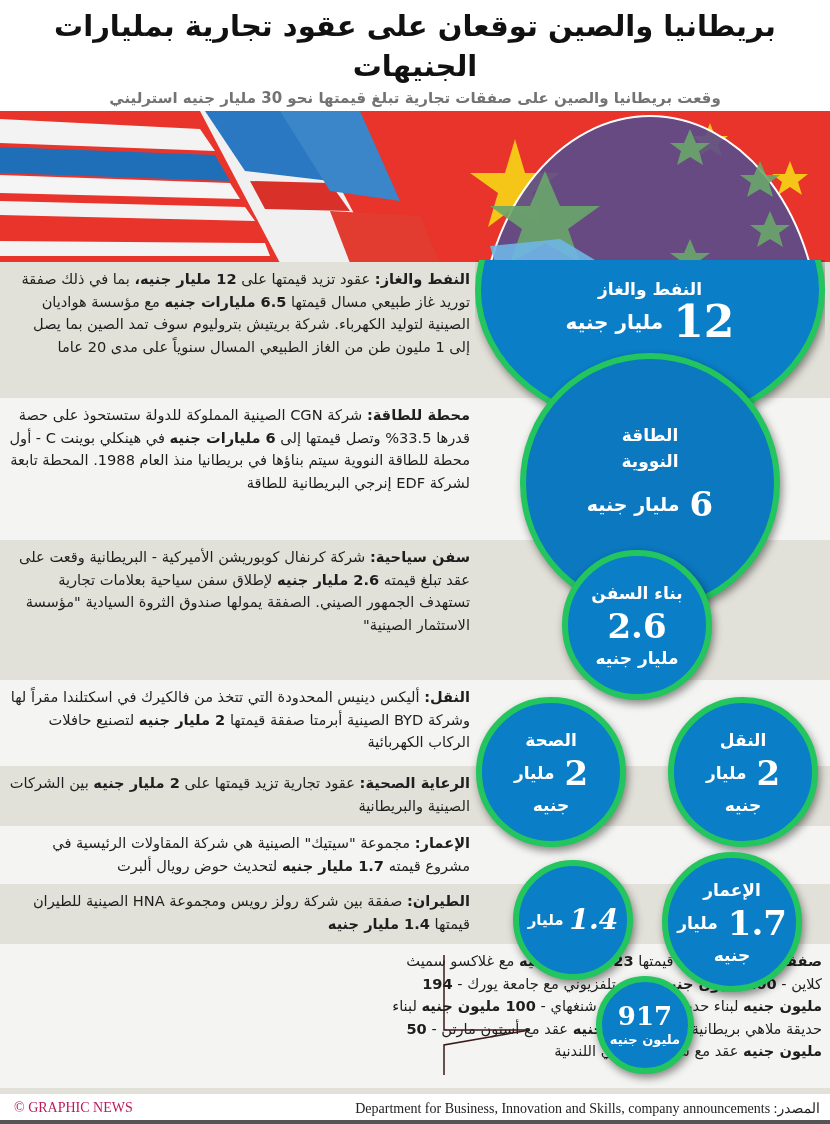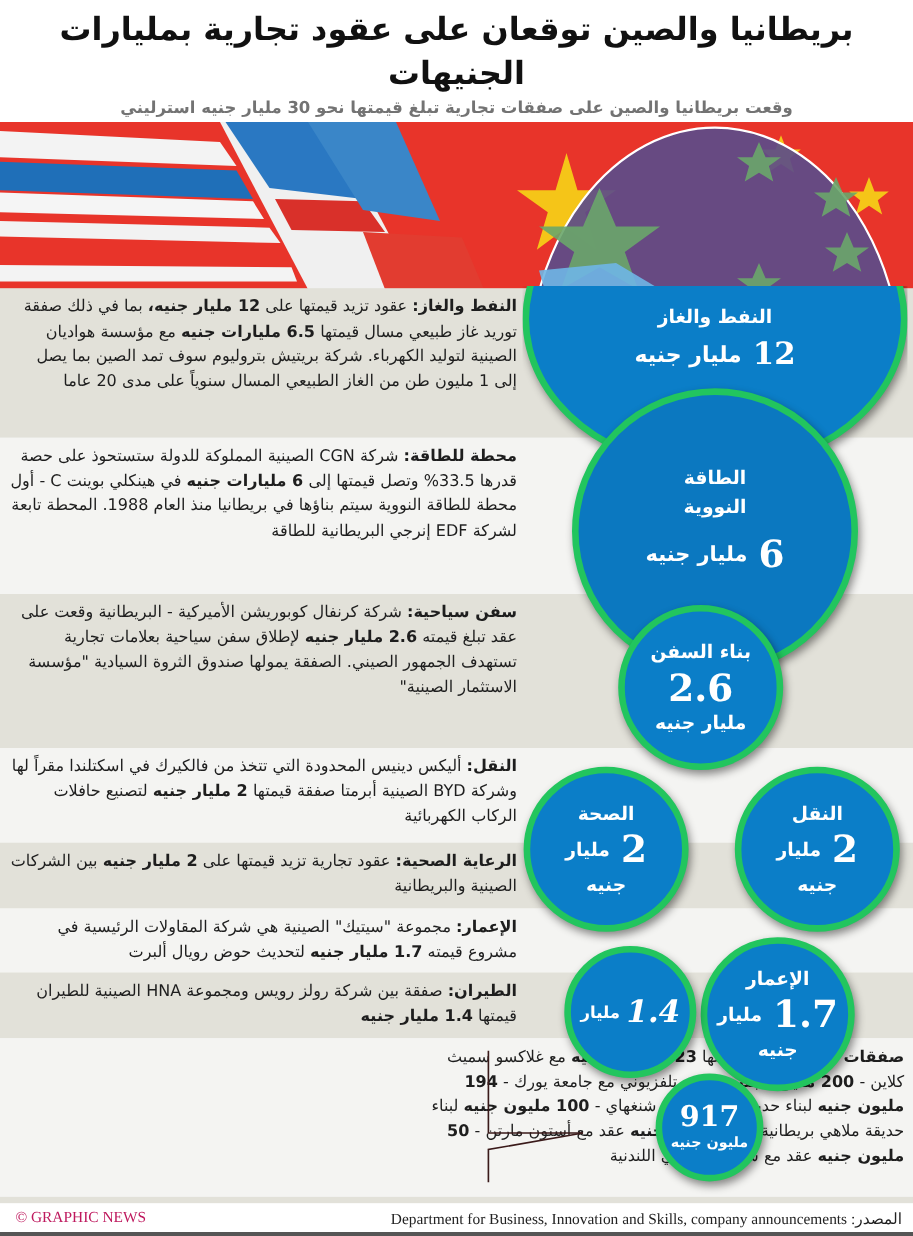--- a/index.html
+++ b/index.html
@@ -120,21 +120,21 @@
 
 <svg class="bracket" viewBox="0 0 100 120">
   <polyline points="4,0 4,75 90,75" fill="none" stroke="#3a1a1a" stroke-width="1.5"></polyline>
   <polyline points="90,75 4,90 4,120" fill="none" stroke="#3a1a1a" stroke-width="1.5"></polyline>
 </svg>
 
 <div class="bubble" style="left:476px; top:180px; width:356px; height:300px; background:transparent; border:none; box-shadow:none;"></div>
 <div class="bubble" style="left:475px; top:150px; width:350px; height:280px; border-radius:50%; clip-path: inset(110px 0 0 0); justify-content:flex-start; padding-top:120px;">
   <div class="lbl">النفط والغاز</div>
   <div class="inline">
-    <span class="num" style="font-size:28px;">12</span>
+    <span class="num" style="font-size:44px;">12</span>
     <span class="unit" style="font-size:20px;">مليار جنيه</span>
   </div>
 </div>
 
 <div class="bubble" style="left:520px; top:353px; width:260px; height:260px; background:#0b78c0;">
   <div class="lbl" style="margin-top:-20px;">الطاقة</div>
   <div class="lbl">النووية</div>
   <div class="inline" style="margin-top:10px;">
     <span class="num">6</span>
     <span class="unit" style="font-size:19px;">مليار جنيه</span>
@@ -158,21 +158,21 @@
 
 <div class="bubble" style="left:476px; top:697px; width:150px; height:150px;">
   <div class="lbl">الصحة</div>
   <div class="inline">
     <span class="num">2</span>
     <span class="unit">مليار</span>
   </div>
   <div class="unit">جنيه</div>
 </div>
 
-<div class="bubble" style="left:637px; top:852px; width:140px; height:140px;text-align:right;">
+<div class="bubble" style="left:662px; top:852px; width:140px; height:140px;text-align:right;">
   <div class="lbl">الإعمار</div>
   <div class="inline">
     <span class="num">1.7</span>
     <span class="unit">مليار</span>
   </div>
   <div class="unit">جنيه</div>
 </div>
 
 <div class="bubble" style="left:513px; top:860px; width:120px; height:120px;gap:48px;">
   <div class="lbl" style="font-size:15px; line-height:20px;">الطيران</div>

